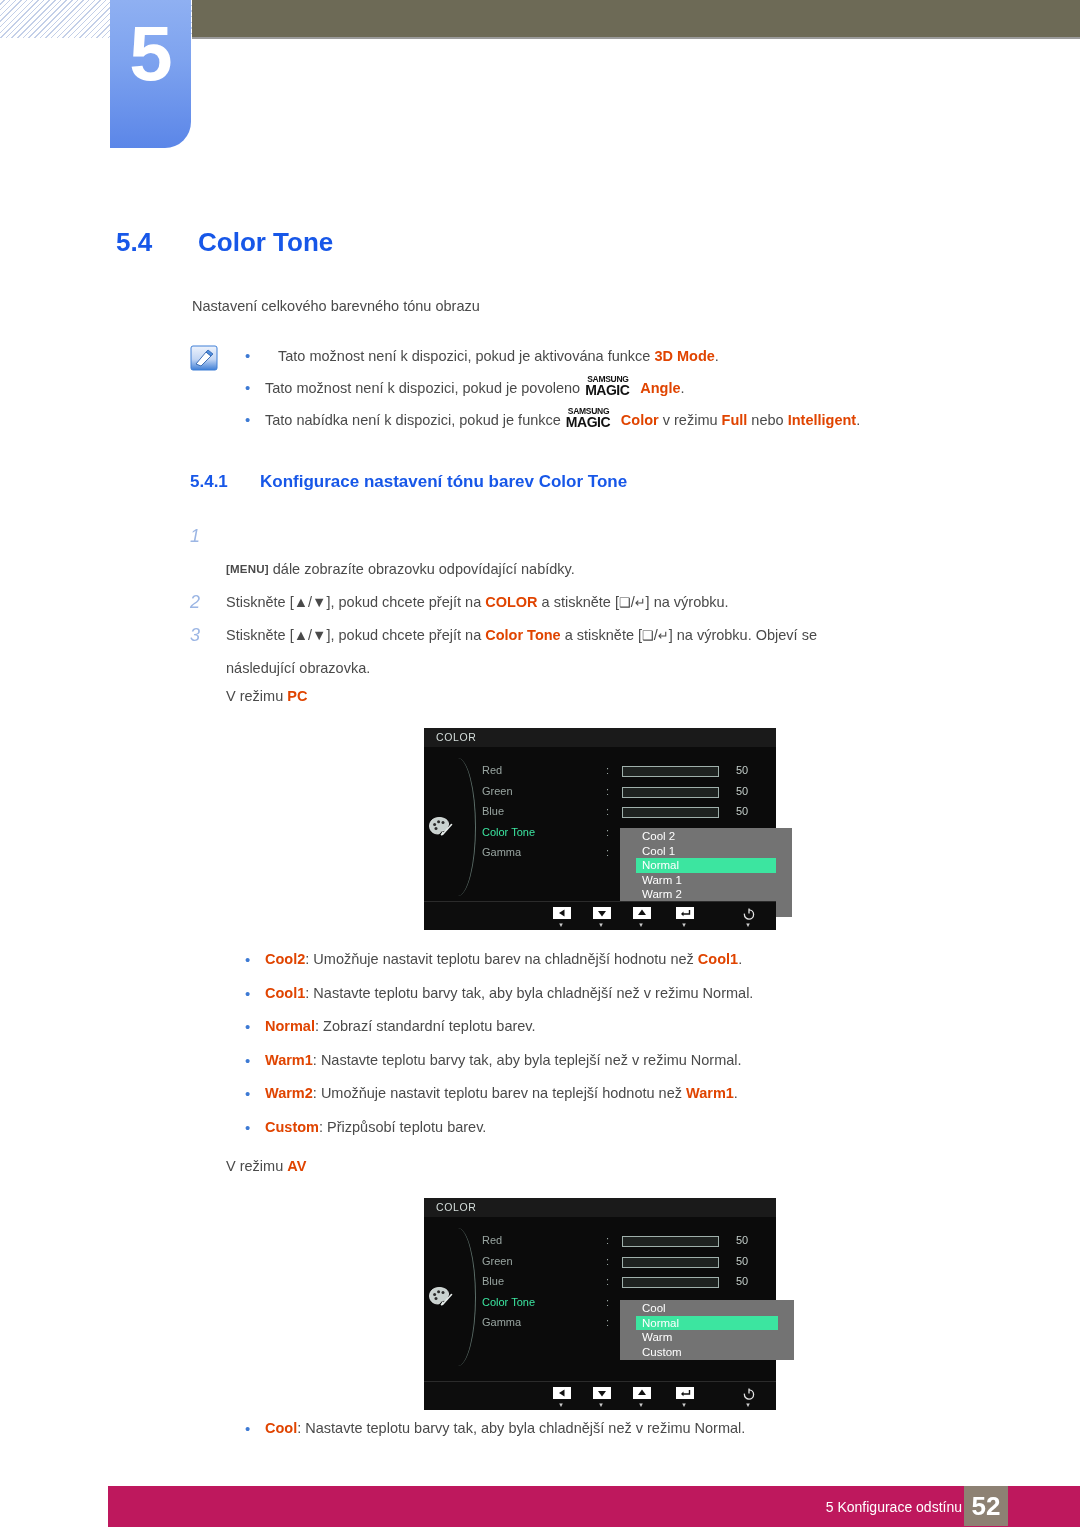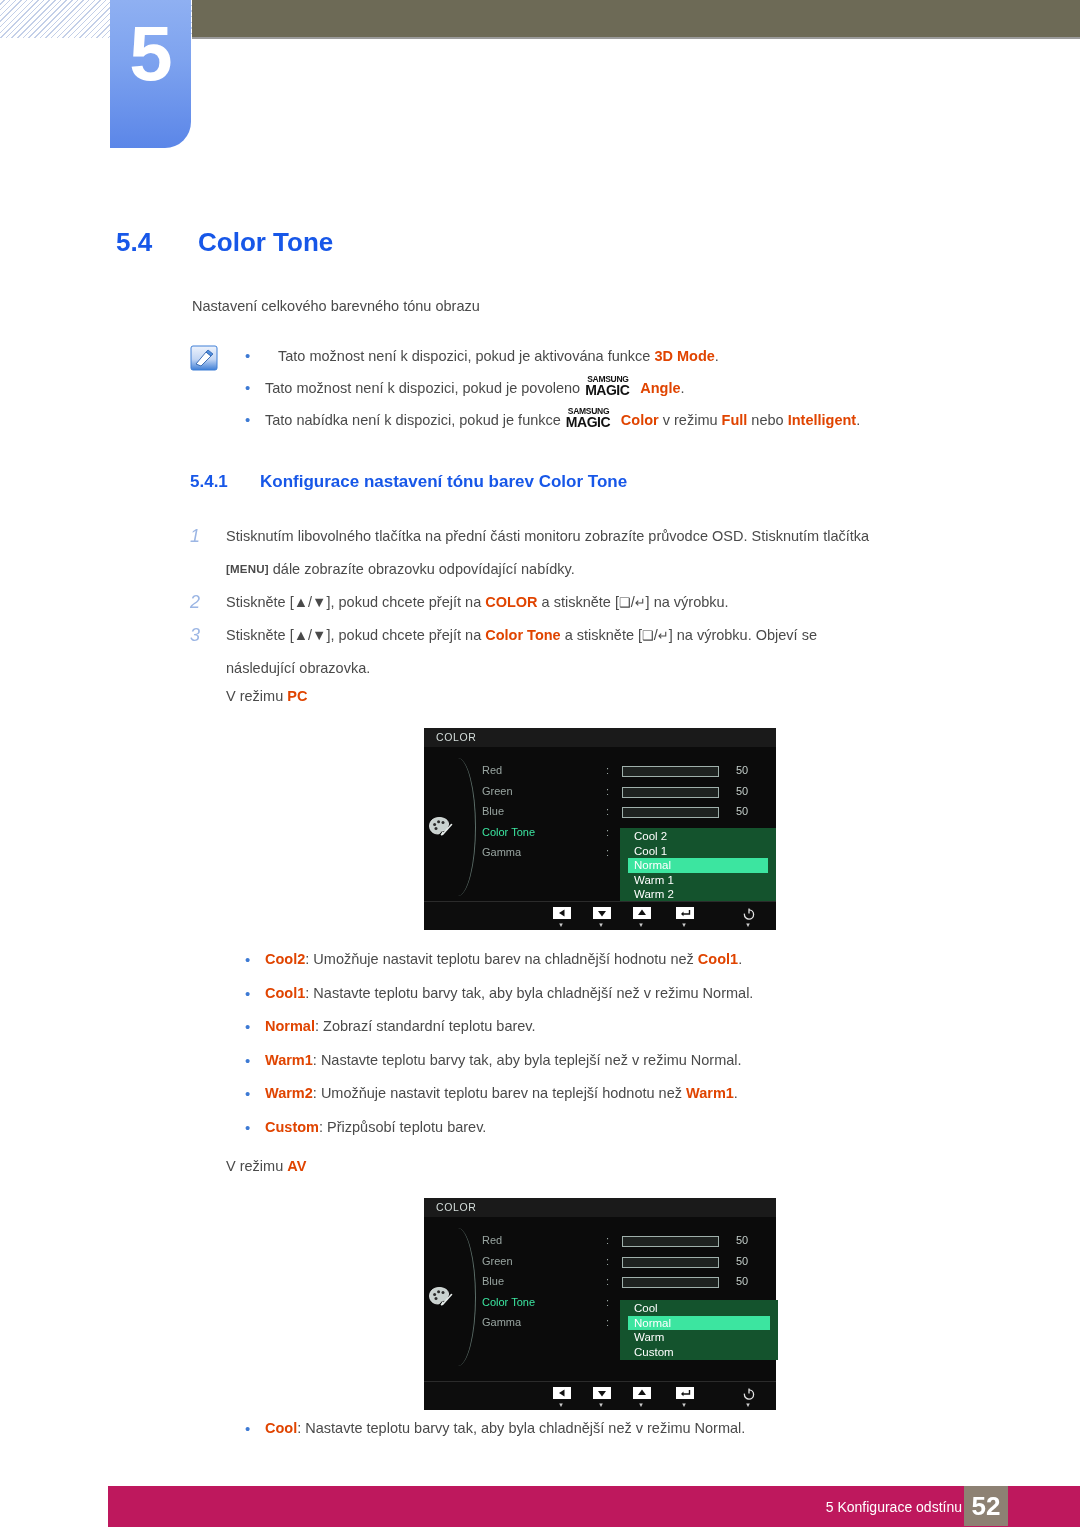--- a/index.html
+++ b/index.html
@@ -346,22 +346,22 @@
   .osd-value {
     position: absolute;
     left: 254px; top: 2px;
     font-size: 11px;
     color: #c3cdc9;
   }
 
   
   .osd-dropdown {
     position: absolute;
-    background: #14532d;
-    padding: 1px 8px;
+    background: #737373;
+    padding: 1px 16px;
   }
   .osd-dd-pc { left: 196px; top: 100px; width: 140px; }
   .osd-dd-av { left: 196px; top: 102px; width: 142px; }
   .osd-dd-item {
     font-size: 11.5px;
     color: #ffffff;
     line-height: 14.5px;
     padding-left: 6px;
     white-space: nowrap;
   }
@@ -480,21 +480,21 @@
   </div>
 </div>
 
 <div class="h3-row">
   <span class="h3-num">5.4.1</span><span class="h3-text">Konfigurace nastavení tónu barev Color Tone</span>
 </div>
 
 <div class="steps">
 
   <div class="step">
-    <span class="step-num">1</span><span>Stisknutím libovolného tlačítka na přední části monitoru zobrazíte průvodce OSD. Stisknutím tlačítka</span><br><span class="keycap">[<span>MENU</span>]</span><span> dále zobrazíte obrazovku odpovídající nabídky.</span>
+    <span class="step-num">1</span><br><span class="keycap">[<span>MENU</span>]</span><span> dále zobrazíte obrazovku odpovídající nabídky.</span>
   </div>
 
   <div class="step">
     <span class="step-num">2</span><span>Stiskněte [</span><span>▲/▼</span><span>], pokud chcete přejít na </span><span class="or">COLOR</span><span> a stiskněte [</span><span class="sym">❑</span><span>/</span><span class="sym">↵</span><span>] na výrobku.</span>
   </div>
 
   <div class="step">
     <span class="step-num">3</span><span>Stiskněte [</span><span>▲/▼</span><span>], pokud chcete přejít na </span><span class="or">Color Tone</span><span> a stiskněte [</span><span class="sym">❑</span><span>/</span><span class="sym">↵</span><span>] na výrobku. Objeví se</span><br><span>následující obrazovka.</span>
   </div>
 

